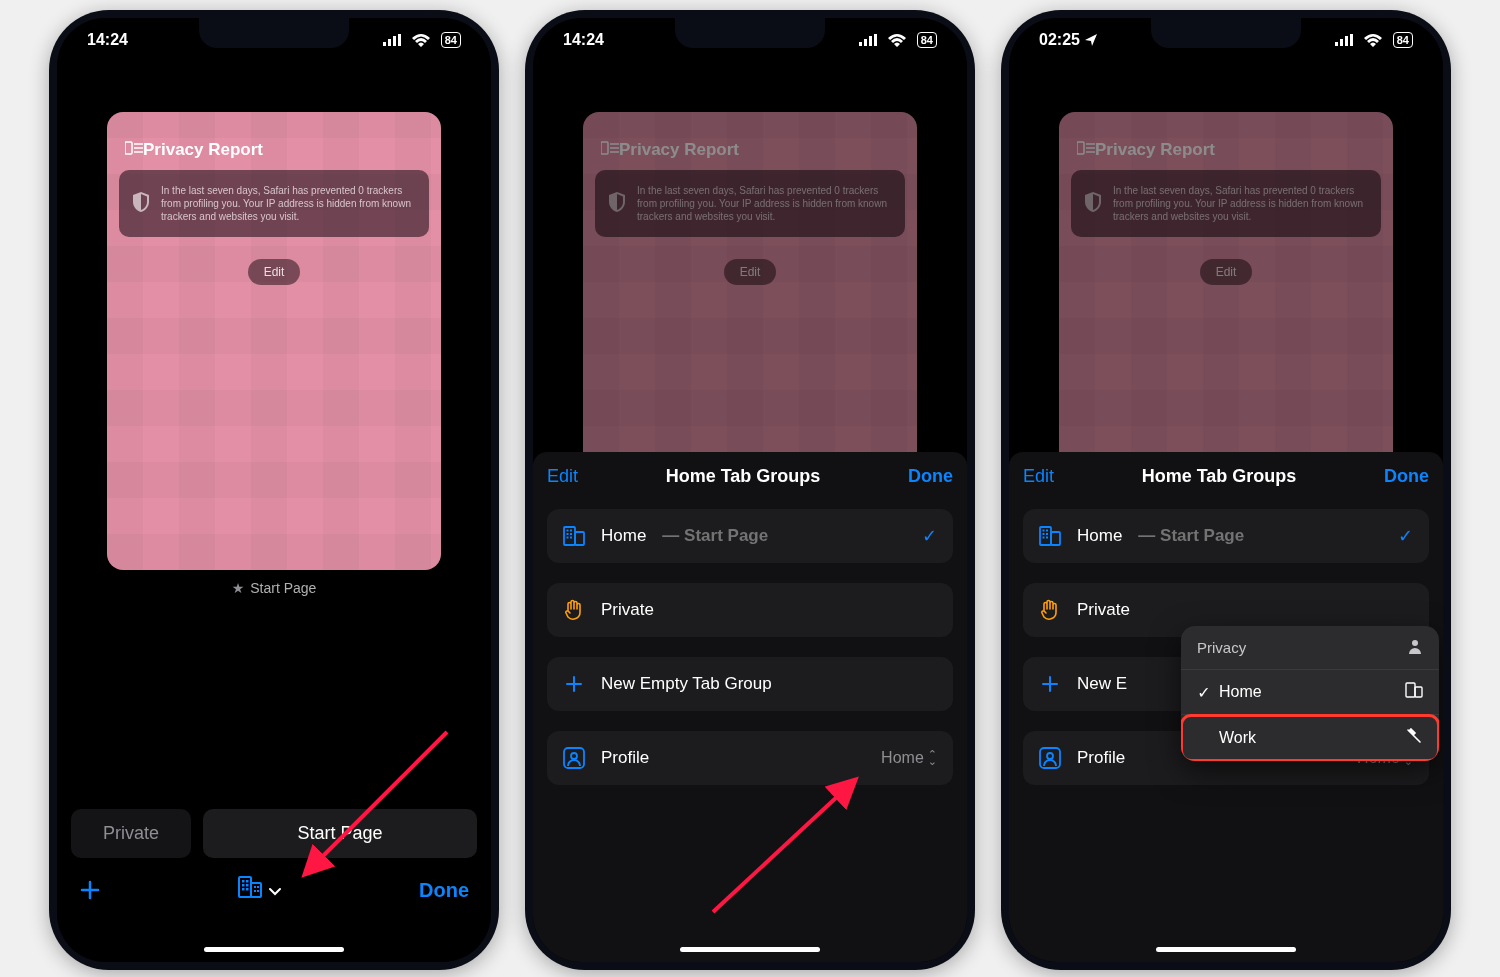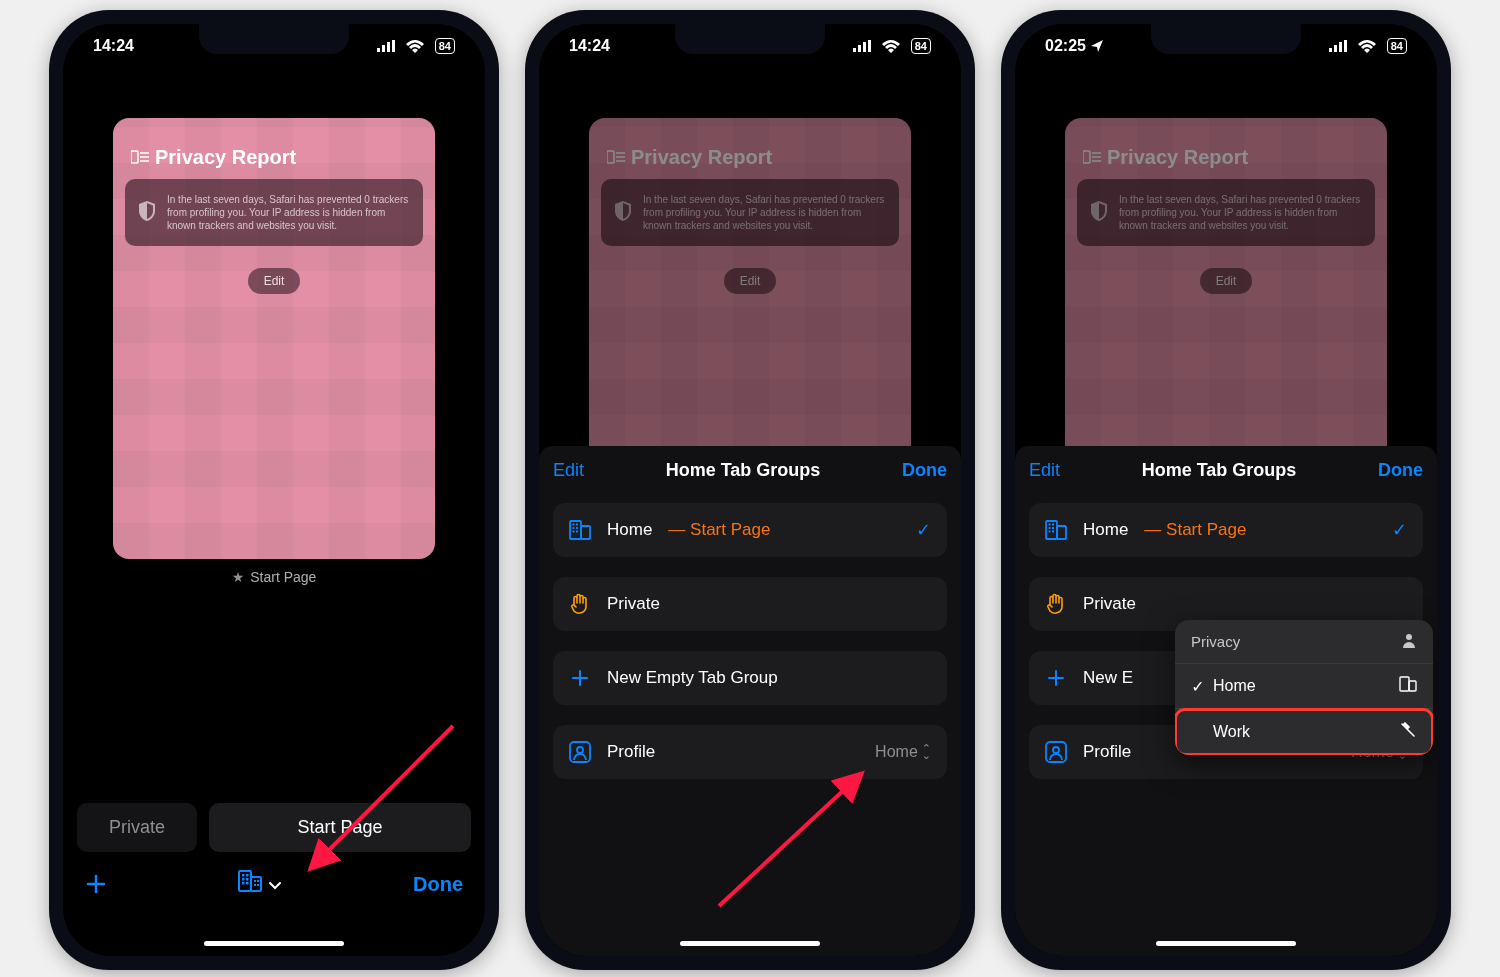--- a/index.html
+++ b/index.html
@@ -10,21 +10,21 @@
     justify-content: center;
     align-items: flex-start;
     gap: 26px;
     padding: 10px;
   }
   .device {
     width: 450px;
     height: 960px;
     background: #0a0c16;
     border-radius: 60px;
-    padding: 14px;
+    padding: 8px;
     box-shadow: 0 4px 20px rgba(0,0,0,0.3);
     position: relative;
   }
   .screen {
     width: 100%;
     height: 100%;
     background: #000;
     border-radius: 48px;
     overflow: hidden;
     position: relative;
@@ -65,22 +65,22 @@
     background: #e38fa6;
     border-radius: 16px;
     position: relative;
     overflow: hidden;
     padding: 18px 12px;
     background-image:
       repeating-linear-gradient(90deg, rgba(0,0,0,0.03) 0 36px, transparent 36px 72px),
       repeating-linear-gradient(0deg,  rgba(0,0,0,0.03) 0 36px, transparent 36px 72px);
   }
   .privacy-title {
-    display: flex; align-items: center; gap: 6px;
-    color: #fff; font-weight: 700; font-size: 20px; margin: 10px 6px 10px;
+    display: flex; align-items: center; 
+    color: #fff; font-weight: 700; font-size: 17px; margin: 10px 6px 10px;
   }
   .privacy-box {
     background: rgba(40, 20, 30, 0.6);
     border-radius: 10px;
     padding: 14px 14px;
     display: flex;
     align-items: center;
     gap: 12px;
     color: #d9c6cc;
     font-size: 10px;
@@ -171,21 +171,21 @@
     background: #1c1c1e;
     border-radius: 12px;
     padding: 16px 16px;
     display: flex;
     align-items: center;
     gap: 16px;
     color: #fff;
     font-size: 17px;
     margin-bottom: 20px;
   }
-  .row .subtle { color: #f97316; }
+  .row .subtle { color: #737373; font-weight: bold; }
   .row .sp { flex: 1; }
   .row .right { color: #8e8e93; font-size: 16px; display: flex; align-items: center; gap: 4px; }
   .check { color: #0a84ff; font-size: 18px; }
 
   .icon-box {
     width: 22px; height: 22px; display: inline-flex; align-items: center; justify-content: center;
   }
   .blue { color: #0a84ff; }
   .orange { color: #ff9f0a; }
 

